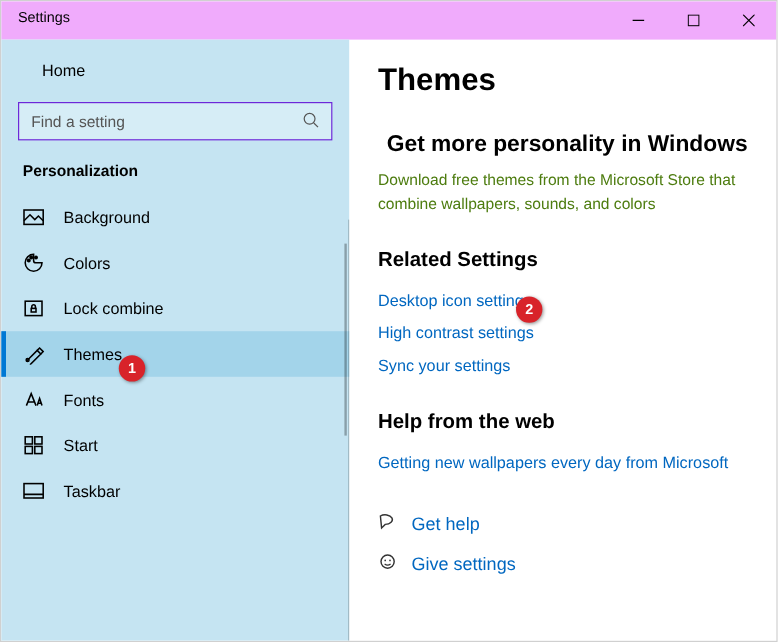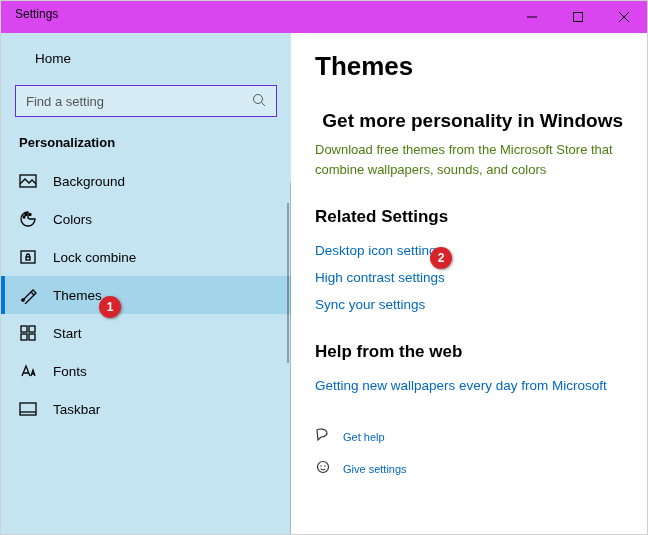--- a/index.html
+++ b/index.html
@@ -1,18 +1,18 @@
 <!DOCTYPE html>
 <html><head>
 <meta charset="utf-8">
 <style>
 * { margin: 0; padding: 0; box-sizing: border-box; font-family: "Segoe UI", sans-serif; }
 body { width: 648px; height: 535px; overflow: hidden; background: #fff; border: 1px solid #d0d0d0; position: relative; }
 
-.titlebar { height: 32px; display: flex; align-items: center; justify-content: flex-end; background: #d946ef; }
+.titlebar { height: 32px; display: flex; align-items: center; justify-content: flex-end; background: #f0abfc; }
 .titlebar .title { position: absolute; left: 14px; top: 6px; font-size: 12px; color: #000; }
 .titlebar .ctrl { width: 46px; height: 32px; display: flex; align-items: center; justify-content: center; }
 .titlebar .ctrl svg { width: 10px; height: 10px; }
 
 .layout { display: flex; height: calc(100% - 32px); }
 .sidebar { width: 290px; background: #c5e4f2; display: flex; flex-direction: column; padding-top: 6px; position: relative; }
 
 .home-row { display: flex; align-items: center; gap: 16px; padding: 10px 18px; cursor: default; }
 .home-row .lbl { font-size: 13.5px; color: #000; }
 
@@ -31,21 +31,21 @@
 
 .main { flex: 1; padding: 18px 24px 10px 24px; overflow: hidden; }
 .main h1 { font-size: 26px; font-weight: 600; margin-bottom: 28px; }
 .main h2 { font-size: 19px; font-weight: 600; margin-bottom: 8px; text-align: right; }
 .main p.sub { font-size: 13px; color: #4d7c0f; line-height: 1.5; margin-bottom: 28px; }
 .main h3 { font-size: 17px; font-weight: 600; margin-bottom: 10px; }
 .link { color: #0067c0; font-size: 13.5px; padding: 6px 0; cursor: default; position: relative; }
 .help { margin-top: 24px; }
 .footer { margin-top: 22px; }
 .foot-row { display: flex; align-items: center; gap: 12px; padding: 6px 0; }
-.foot-row .t { color: #0067c0; font-size: 11px; }
+.foot-row .t { color: #0067c0; font-size: 15px; }
 
 .badge { position: absolute; width: 22px; height: 22px; border-radius: 50%; background: #d8232a; color: #fff; font-size: 12px; font-weight: 600; display: flex; align-items: center; justify-content: center; box-shadow: 1px 1px 3px rgba(0,0,0,0.4); z-index: 20; }
 .badge.b1 { left: 98px; top: 295px; }
 .badge.b2 { left: 429px; top: 246px; }
 
 .ic svg { stroke: #000; stroke-width: 1.3; fill: none; }
 </style>
 </head>
 <body>
 
@@ -122,36 +122,36 @@
             <path d="M3 15 L12 6 L15 9 L6 18"></path>
             <path d="M12 6 L14 4 L17 7 L15 9"></path>
             <circle cx="4" cy="14" r="1.2"></circle>
           </svg>
         </span>
       <span>Themes</span>
     </div>
     <div class="item">
       <span class="ic">
           <svg viewBox="0 0 18 18">
+            <path d="M3 14 L7 4 L11 14 M4.5 11 H9.5"></path>
+            <path d="M12 14 L14 8 L16 14 M12.7 12 H15.3"></path>
+          </svg>
+        </span>
+      <span>Fonts</span>
+    </div>
+    <div class="item">
+      <span class="ic">
+          <svg viewBox="0 0 18 18">
             <rect x="2" y="2" width="6" height="6"></rect>
             <rect x="10" y="2" width="6" height="6"></rect>
             <rect x="2" y="10" width="6" height="6"></rect>
             <rect x="10" y="10" width="6" height="6"></rect>
           </svg>
         </span>
       <span>Start</span>
-    </div>
-    <div class="item">
-      <span class="ic">
-          <svg viewBox="0 0 18 18">
-            <path d="M3 14 L7 4 L11 14 M4.5 11 H9.5"></path>
-            <path d="M12 14 L14 8 L16 14 M12.7 12 H15.3"></path>
-          </svg>
-        </span>
-      <span>Fonts</span>
     </div>
     <div class="item">
       <span class="ic">
           <svg viewBox="0 0 18 18">
             <rect x="1" y="3" width="16" height="12"></rect>
             <line x1="1" y1="12" x2="17" y2="12"></line>
           </svg>
         </span>
       <span>Taskbar</span>
     </div>

